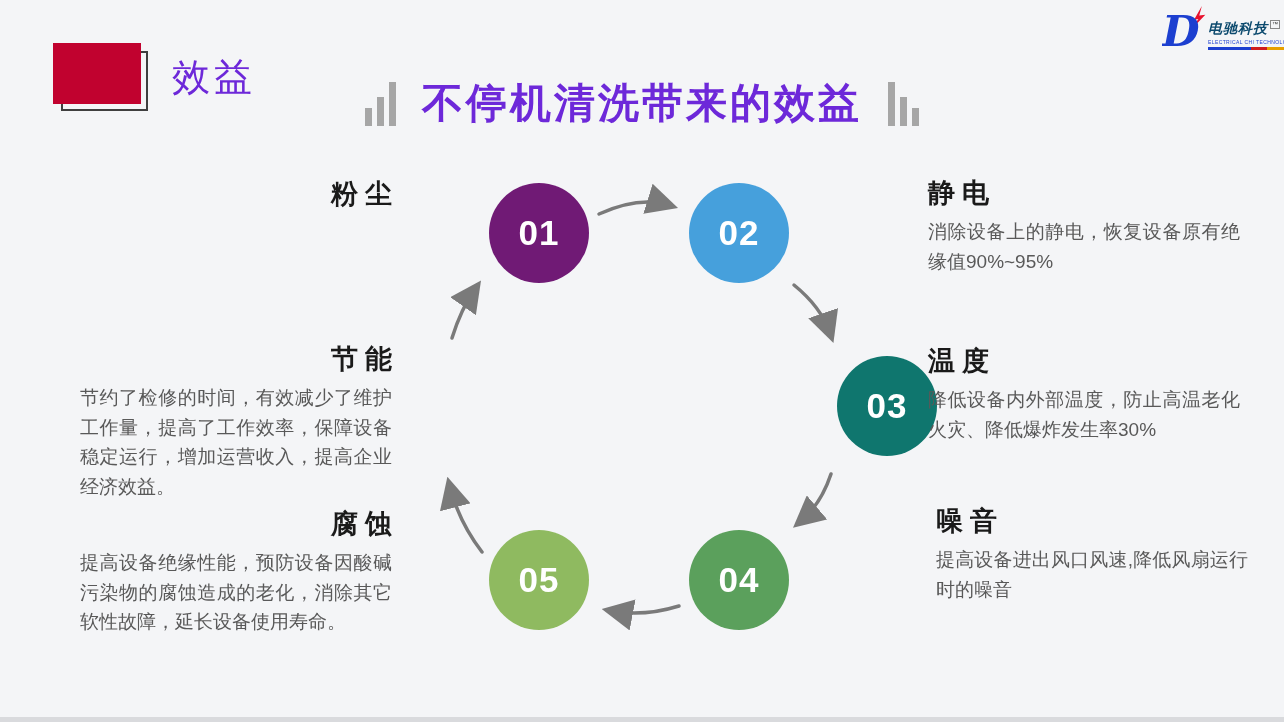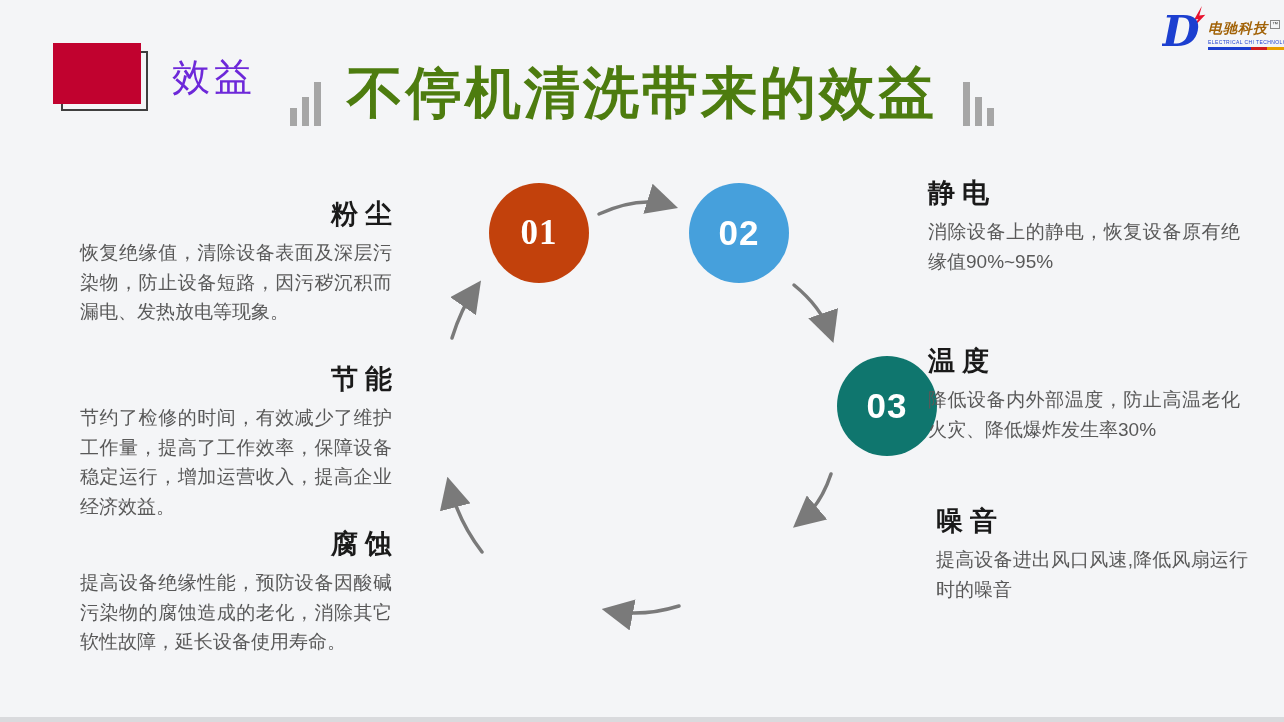--- a/index.html
+++ b/index.html
@@ -24,45 +24,45 @@
   }
   
   .title-row {
     position:absolute; left:0; top:62px; width:100%; height:70px;
     display:flex; align-items:flex-end; justify-content:center;
   }
   .bars { display:flex; align-items:flex-end; gap:5px; margin-bottom:6px; }
   .bars span { width:7px; background:#a6a6a6; display:block; }
   .b-s { height:18px; } .b-m { height:29px; } .b-l { height:44px; }
   .main-title {
-    font-size:56px; font-weight:800; color:#4d7c0f;
+    font-size:41px; font-weight:800; color:#6d28d9;
     letter-spacing:3px; margin:0 26px; line-height:1.4;
   }
   
   .logo { position:absolute; left:1162px; top:4px; width:118px; display:flex; }
   .logo svg { width:52px; height:56px; flex:none; }
   .logo-txt { margin-left:-6px; margin-top:16px; }
   .logo-name-row { display:flex; align-items:flex-start; }
-  .logo-name { font-size:14px; font-weight:700; font-style:italic; color:#a16207; letter-spacing:1px; white-space:nowrap; }
+  .logo-name { font-size:14px; font-weight:700; font-style:italic; color:#0c4a6e; letter-spacing:1px; white-space:nowrap; }
   .logo-tm { font-size:6px; color:#333; border:1px solid #888; padding:0 1px; margin-left:2px; line-height:7px; }
   .logo-sub { font-size:5px; color:#1c3fd0; letter-spacing:0.4px; margin-top:1px; white-space:nowrap; }
   .logo-stripe { height:3px; width:78px; margin-top:2px;
     background:linear-gradient(90deg,#1c3fd0 0 55%,#d01c1c 55% 75%,#e8a000 75% 100%); }
   
   .circle {
     position:absolute; width:100px; height:100px; border-radius:50%;
     display:flex; align-items:center; justify-content:center;
     color:#fff; font-size:35px; font-weight:800; letter-spacing:1px;
   }
   .arrows { position:absolute; left:0; top:0; width:1284px; height:722px; pointer-events:none; }
   
   .benefit { position:absolute; width:312px; }
   .benefit h3 { font-size:27px; font-weight:700; color:#1a1a1a; letter-spacing:7px; line-height:1.2; }
   .benefit p { margin-top:8px; font-size:19px; line-height:1.55; color:#595959; text-align:justify; }
-  .col-left { left:80px; } .col-left h3 { text-align:right; margin-right:-7px;margin-top:20px; }
+  .col-left { left:80px; } .col-left h3 { text-align:right; margin-right:-7px; }
   .col-right { left:928px; } .col-right h3 { text-align:left; }
   .bottom-strip { position:absolute; left:0; bottom:0; width:100%; height:5px; background:#d9dadd; }
 </style>
 </head>
 <body>
 
 <div class="slide">
 
   <div class="sec-outline"></div>
   <div class="sec-block"></div>
@@ -106,27 +106,28 @@
     <g stroke="#7a7a7a" stroke-width="3.5" fill="none" stroke-linecap="round">
       <path d="M599 214 Q639 196 668 205" marker-end="url(#ah)"></path>
       <path d="M794 285 Q821 307 830 333" marker-end="url(#ah)"></path>
       <path d="M831 474 Q821 504 801 521" marker-end="url(#ah)"></path>
       <path d="M679 606 Q643 617 612 611" marker-end="url(#ah)"></path>
       <path d="M482 552 Q459 522 450 487" marker-end="url(#ah)"></path>
       <path d="M452 338 Q461 309 475 289" marker-end="url(#ah)"></path>
     </g>
   </svg>
 
-  <div class="circle" style="left: 489px; top: 183px; background-color: #c2410c; font-family: Liberation Serif, serif;">01</div>
+  <div class="circle" style="left: 489px; top: 183px; background-color: #701a75;">01</div>
   <div class="circle" style="left: 689px; top: 183px; background-color: rgb(70, 160, 220);">02</div>
   <div class="circle" style="left: 837px; top: 356px; background-color: #0f766e;">03</div>
+  <div class="circle" style="left: 689px; top: 530px; background-color: rgb(91, 160, 92);">04</div>
+  <div class="circle" style="left: 489px; top: 530px; background-color: rgb(143, 186, 96);">05</div>
 
   <div class="benefit col-left" style="top:178px;">
     <h3>粉尘</h3>
-    <p>恢复绝缘值，清除设备表面及深层污染物，防止设备短路，因污秽沉积而漏电、发热放电等现象。</p>
   </div>
   <div class="benefit col-left" style="top:508px;">
     <h3>腐蚀</h3>
     <p>提高设备绝缘性能，预防设备因酸碱污染物的腐蚀造成的老化，消除其它软性故障，延长设备使用寿命。</p>
   </div>
   <div class="benefit col-left" style="top:343px;">
     <h3>节能</h3>
     <p>节约了检修的时间，有效减少了维护工作量，提高了工作效率，保障设备稳定运行，增加运营收入，提高企业经济效益。</p>
   </div>
 

